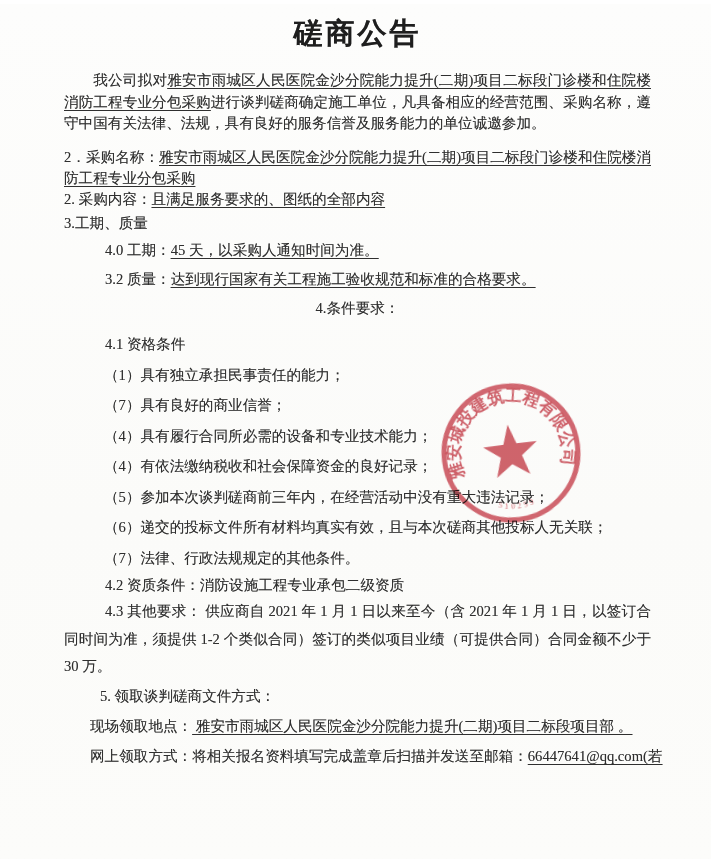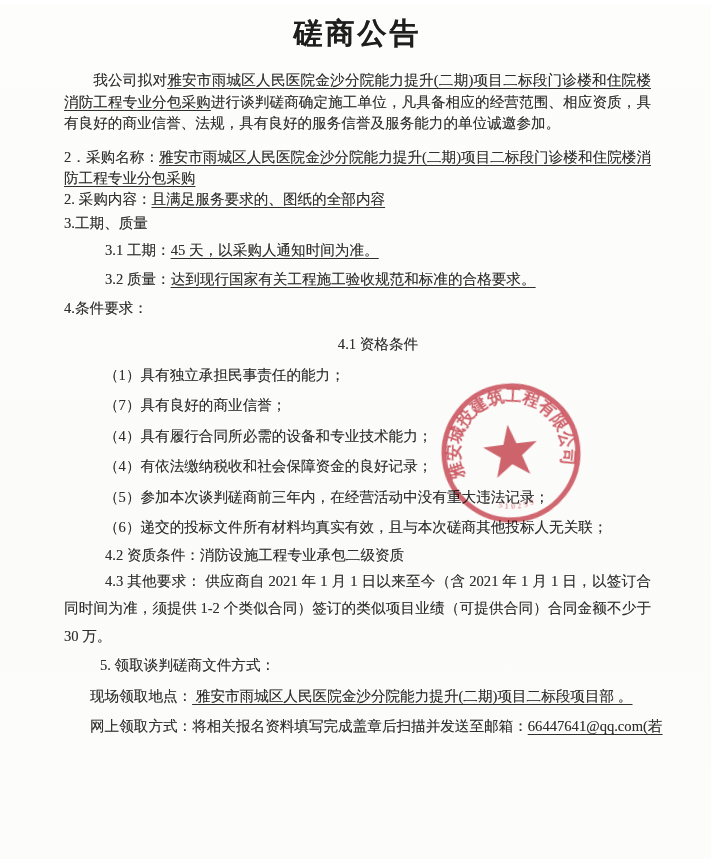--- a/index.html
+++ b/index.html
@@ -21,22 +21,22 @@
     color:#1e1e1e;
     text-shadow:0 0 .6px rgba(30,30,30,.6);
   }
   p{margin:0;text-shadow:0 0 .5px rgba(47,47,47,.45);}
   .u{text-decoration:underline;text-underline-offset:3px;text-decoration-thickness:1px;}
   .intro{margin-top:16px;line-height:21.6px;text-indent:2em;text-align:justify;}
   .li1{margin-top:12px;line-height:21.3px;text-align:justify;}
   .li2{line-height:21.3px;}
   .h3{line-height:25px;}
   .sub{line-height:29px;padding-left:41px;}
-  .h4{line-height:29px;}
-  .sub41{margin-top:6px;line-height:31px;padding-left:41px;text-align:center;}
+  .h4{line-height:29px;text-align:center;}
+  .sub41{margin-top:6px;line-height:31px;padding-left:41px;}
   .clause{line-height:30.5px;padding-left:40px;}
   .c42{line-height:25px;padding-left:41px;}
   .c43{line-height:27.6px;text-indent:41px;text-align:justify;}
   .reg{margin-top:6px;line-height:30.2px;text-indent:2em;text-align:justify;}
   .s5{line-height:30.2px;padding-left:36px;}
   .onsite{line-height:30.2px;padding-left:26px;}
   .online{line-height:30.2px;padding-left:26px;margin-right:-52px;}
   .stamp{
     position:absolute;left:438px;top:376px;width:146px;height:146px;
     transform:rotate(-7deg);
@@ -47,42 +47,43 @@
   .stamp svg{display:block;filter:blur(.3px);}
 </style>
 </head>
 <body>
 
 <div class="sheet">
   <div class="inner">
 
     <h1 class="title">磋商公告</h1>
 
-    <p class="intro"><span>我公司拟对</span><span class="u">雅安市雨城区人民医院金沙分院能力提升(二期)项目二标段门诊楼和住院楼消防工程专业分包采购</span><span>进行谈判磋商确定施工单位，凡具备相应的经营范围、相应资质，具有良好的商业信誉、法规，具有良好的服务信誉及服务能力的单位诚邀参加。</span></p>
+    <p class="intro"><span>我公司拟对</span><span class="u">雅安市雨城区人民医院金沙分院能力提升(二期)项目二标段门诊楼和住院楼消防工程专业分包采购</span><span>进行谈判磋商确定施工单位，凡具备相应的经营范围、采购名称，遵守中国有关法律、法规，具有良好的服务信誉及服务能力的单位诚邀参加。</span></p>
 
     <p class="li1"><span>2．采购名称：</span><span class="u">雅安市雨城区人民医院金沙分院能力提升(二期)项目二标段门诊楼和住院楼消防工程专业分包采购</span></p>
 
     <p class="li2"><span>2.  采购内容：</span><span class="u">且满足服务要求的、图纸的全部内容</span></p>
 
     <p class="h3">3.工期、质量</p>
 
-    <p class="sub"><span>3.1 工期：</span><span class="u">45 天，以采购人通知时间为准。</span></p>
+    <p class="sub"><span>4.0 工期：</span><span class="u">45 天，以采购人通知时间为准。</span></p>
 
     <p class="sub"><span>3.2 质量：</span><span class="u">达到现行国家有关工程施工验收规范和标准的合格要求。</span></p>
 
     <p class="h4">4.条件要求：</p>
 
     <p class="sub41">4.1 资格条件</p>
 
     <p class="clause">（1）具有独立承担民事责任的能力；</p>
     <p class="clause">（7）具有良好的商业信誉；</p>
     <p class="clause">（4）具有履行合同所必需的设备和专业技术能力；</p>
     <p class="clause">（4）有依法缴纳税收和社会保障资金的良好记录；</p>
     <p class="clause">（5）参加本次谈判磋商前三年内，在经营活动中没有重大违法记录；</p>
     <p class="clause">（6）递交的投标文件所有材料均真实有效，且与本次磋商其他投标人无关联；</p>
+    <p class="clause">（7）法律、行政法规规定的其他条件。</p>
 
     <p class="c42"><span>4.2 资质条件：</span><span>消防设施工程专业承包二级资质</span></p>
 
     <p class="c43"><span>4.3 其他要求：</span><span> 供应商自 2021 年 1 月 1 日以来至今（含  2021 年 1 月 1 日，以签订合同时间为准，须提供 1-2 个类似合同）签订的类似项目业绩（可提供合同）合同金额不少于 30 万。</span></p>
 
 
     <p class="s5">5.  领取谈判磋商文件方式：</p>
 
     <p class="onsite"><span>现场领取地点：</span><span class="u">  雅安市雨城区人民医院金沙分院能力提升(二期)项目二标段项目部 。</span></p>
 

